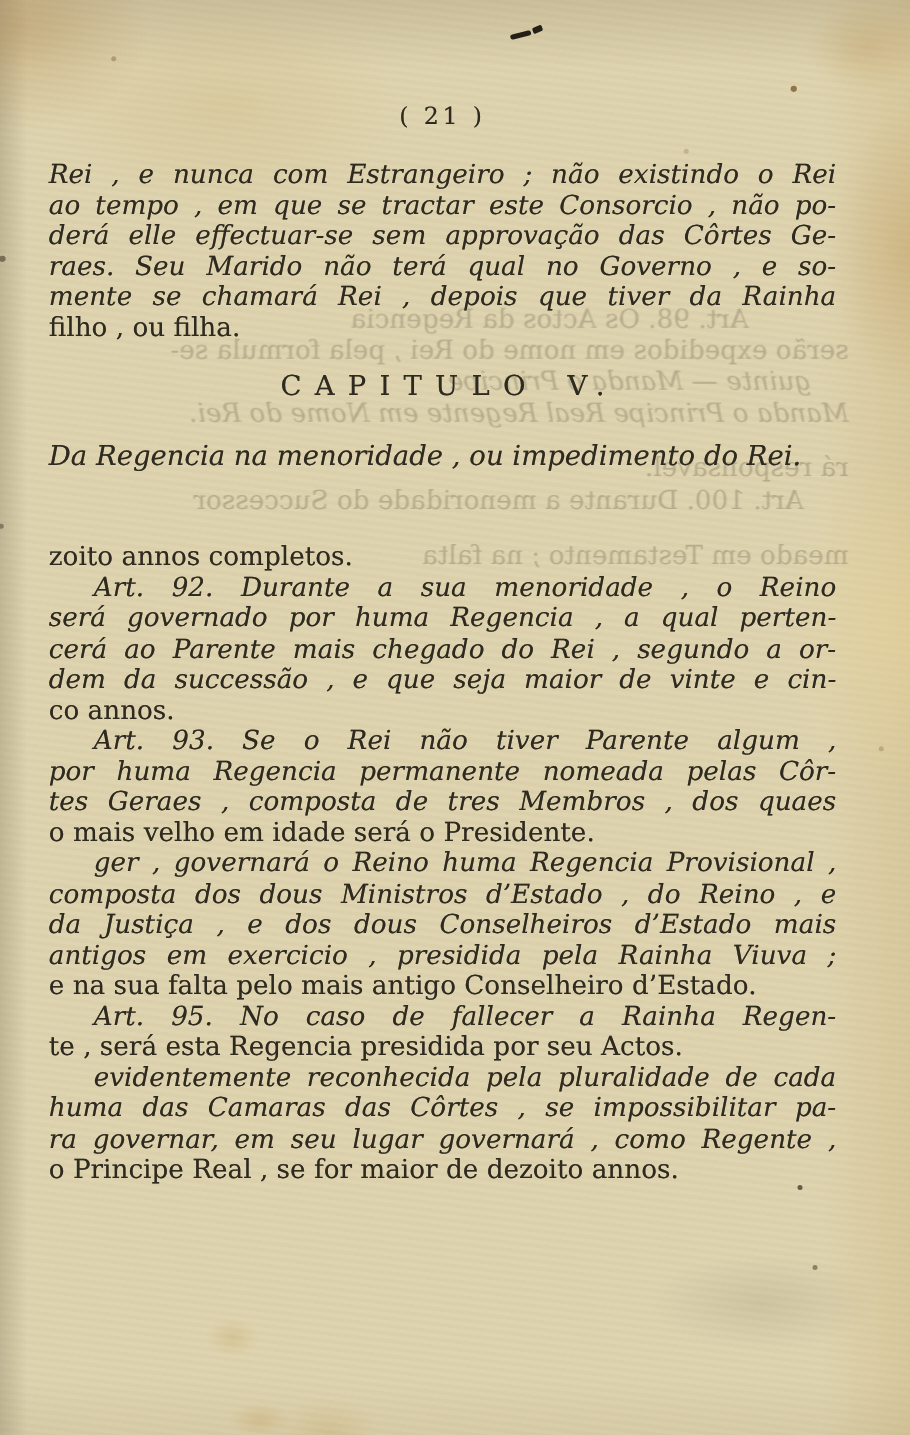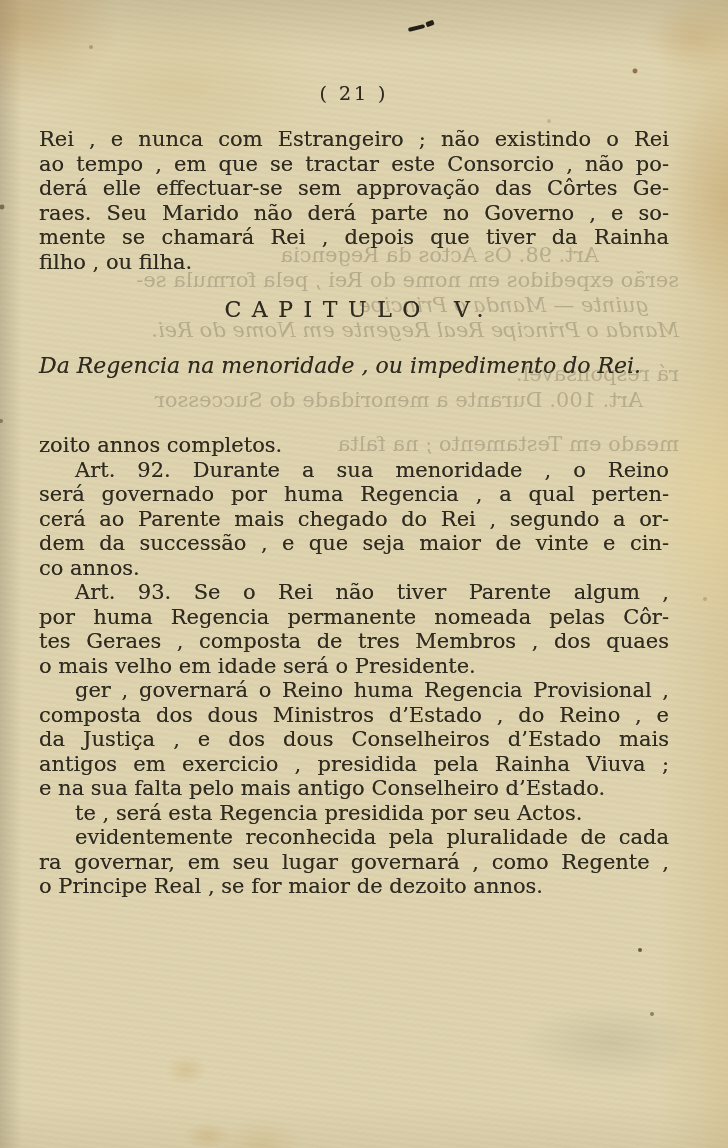--- a/index.html
+++ b/index.html
@@ -47,21 +47,21 @@
     margin:0 auto;
     padding-top:80px;
     text-align:center;
     font-size:19px;
     line-height:26px;
     letter-spacing:3px;
   }
   .para{margin:0;}
   .intro{margin-top:21px;}
   .line{white-space:nowrap;}
-  .line.j{white-space:normal;text-align:justify;text-align-last:justify;}
+  .line.j{white-space:normal;text-align:justify;text-align-last:justify;font-style:italic;}
   .para.indent .line:first-child{text-indent:36px;}
   .chapter{
     margin:21px 0 0 0;
     font-size:22px;
     line-height:30px;
     font-weight:normal;
     text-align:center;
     letter-spacing:.48em;
     word-spacing:.25em;
     text-indent:.48em; 
@@ -150,21 +150,21 @@
   <div class="specks"></div>
 
   <div class="text-block">
 
     <div class="page-number">( 21 )</div>
 
     <div class="para intro">
         <div class="line j">Rei , e nunca com Estrangeiro ; não existindo o Rei</div>
         <div class="line j">ao tempo , em que se tractar este Consorcio , não po-</div>
         <div class="line j">derá elle effectuar-se sem approvação das Côrtes Ge-</div>
-        <div class="line j">raes. Seu Marido não derá parte no Governo , e so-</div>
+        <div class="line j">raes. Seu Marido não terá qual no Governo , e so-</div>
         <div class="line j">mente se chamará Rei , depois que tiver da Rainha</div>
         <div class="line">filho , ou filha.</div>
       </div>
 
     <h2 class="chapter">CAPITULO V.</h2>
 
     <div class="subtitle">Da Regencia na menoridade , ou impedimento do Rei.</div>
 
     <div class="art91 para">
       <div class="line">zoito annos completos.</div>
@@ -184,22 +184,24 @@
         <div class="line">o mais velho em idade será o Presidente.</div>
       </div>
     <div class="para indent">
         <div class="line j">ger , governará o Reino huma Regencia Provisional ,</div>
         <div class="line j">composta dos dous Ministros d’Estado , do Reino , e</div>
         <div class="line j">da Justiça , e dos dous Conselheiros d’Estado mais</div>
         <div class="line j">antigos em exercicio , presidida pela Rainha Viuva ;</div>
         <div class="line">e na sua falta pelo mais antigo Conselheiro d’Estado.</div>
       </div>
     <div class="para indent">
+        <div class="line j">Art. 95.  No caso de fallecer a Rainha Regen-</div>
         <div class="line">te , será esta Regencia presidida por seu Actos.</div>
       </div>
     <div class="para indent">
         <div class="line j">evidentemente reconhecida pela pluralidade de cada</div>
+        <div class="line j">huma das Camaras das Côrtes , se impossibilitar pa-</div>
         <div class="line j">ra governar, em seu lugar governará , como Regente ,</div>
         <div class="line">o Principe Real , se for maior de dezoito annos.</div>
       </div>
 
   </div>
 </div>
 
 </body></html>

